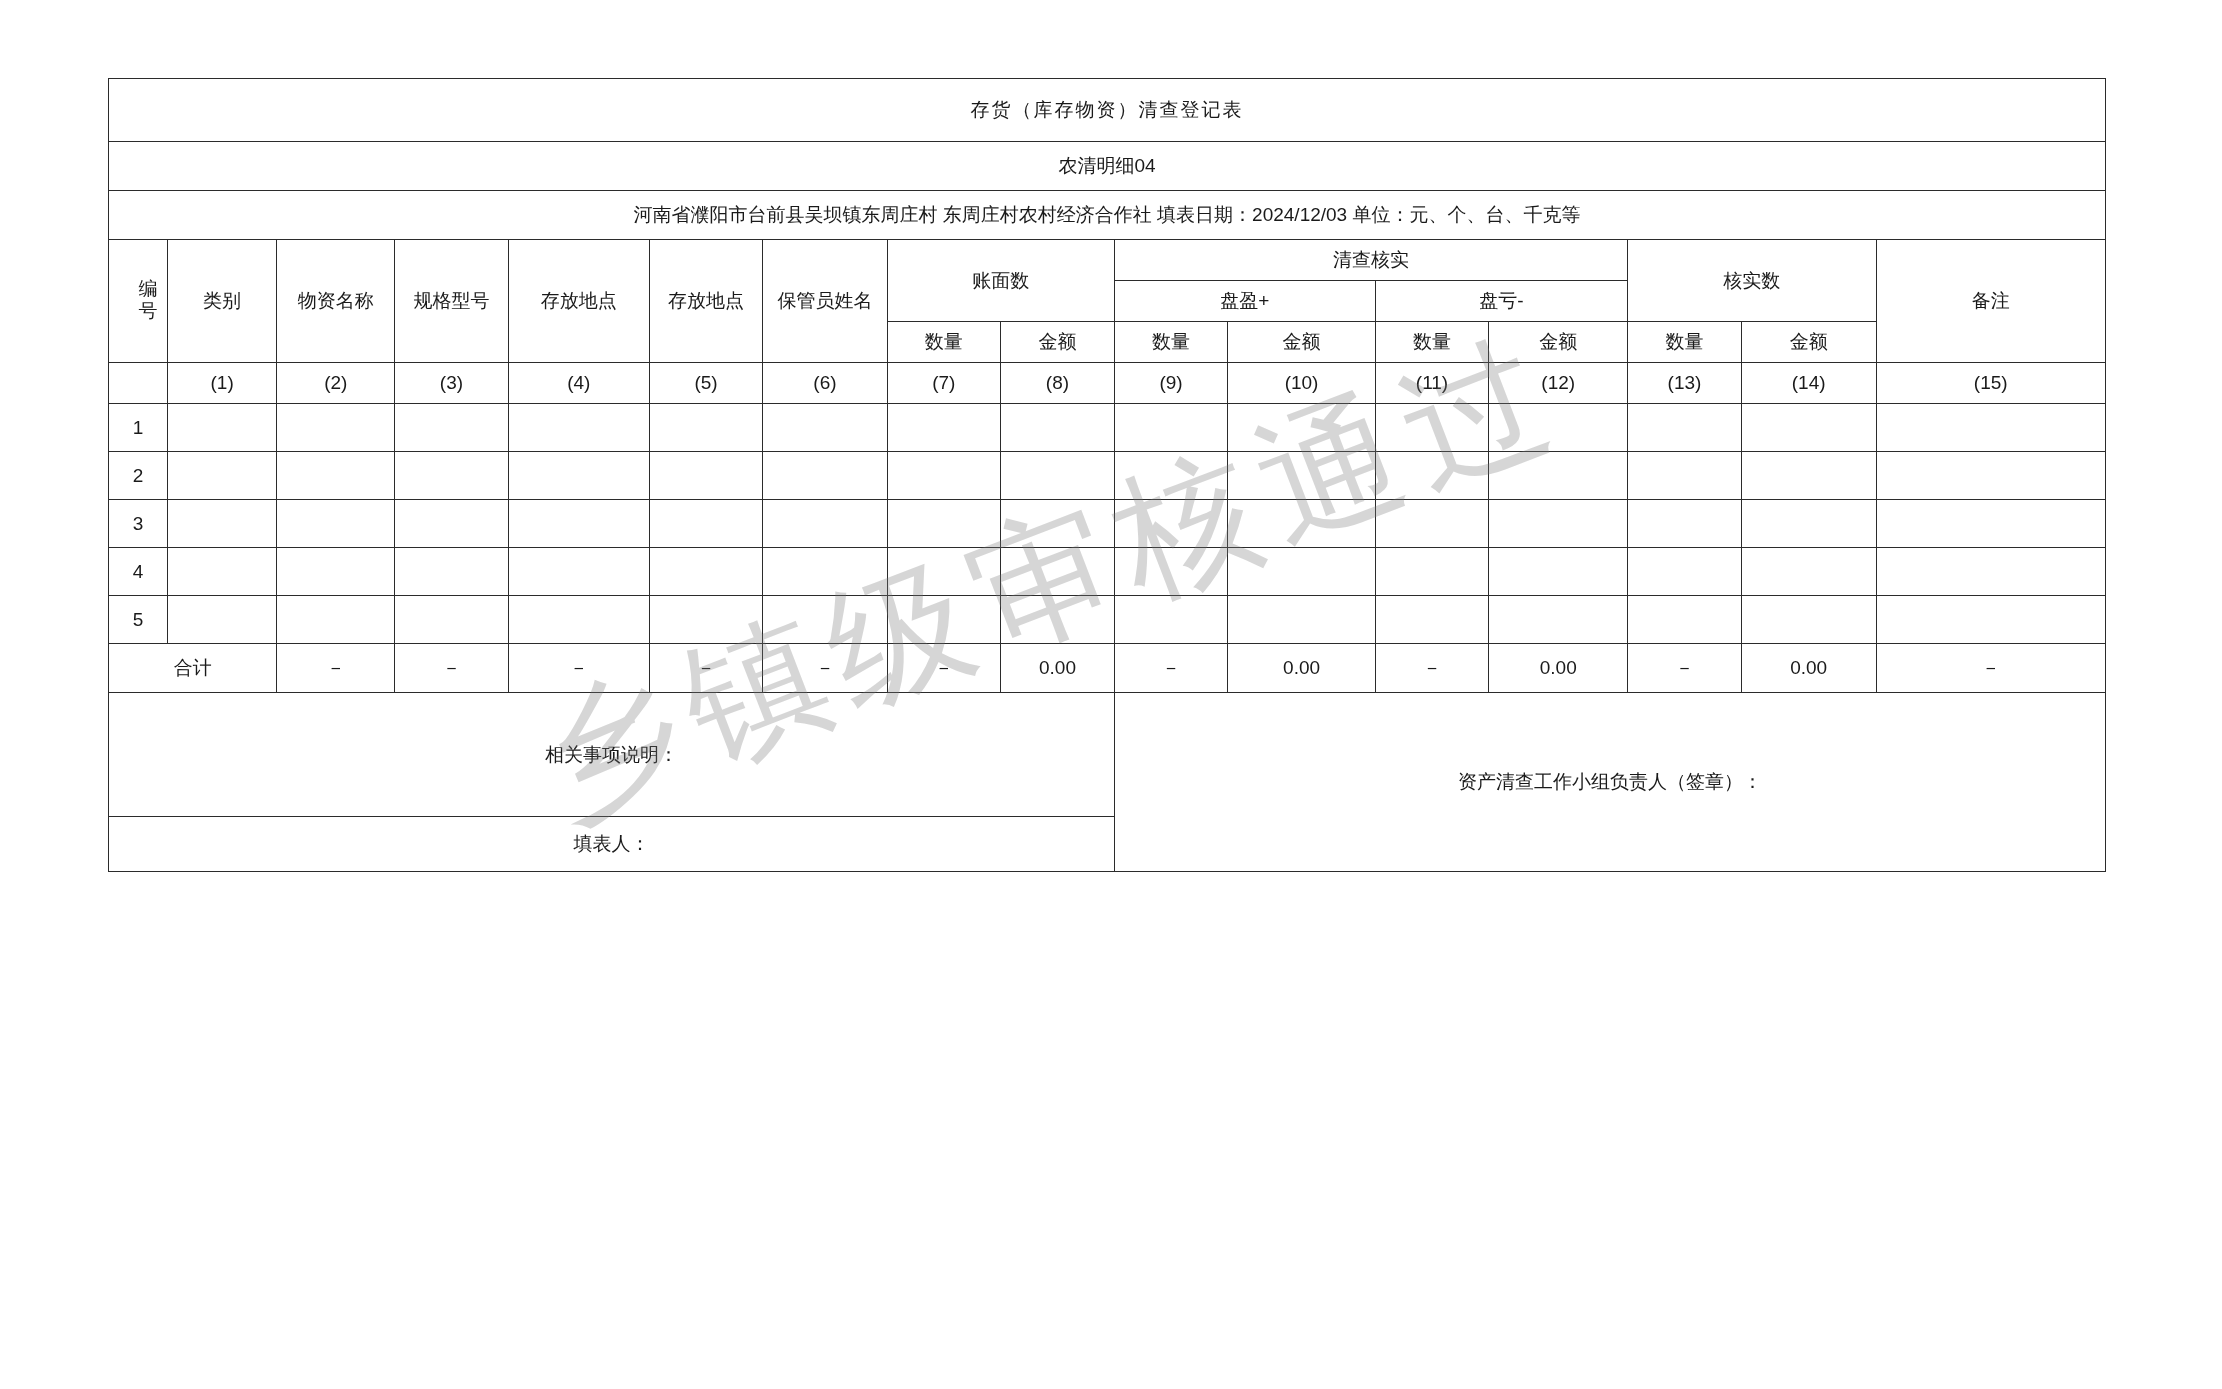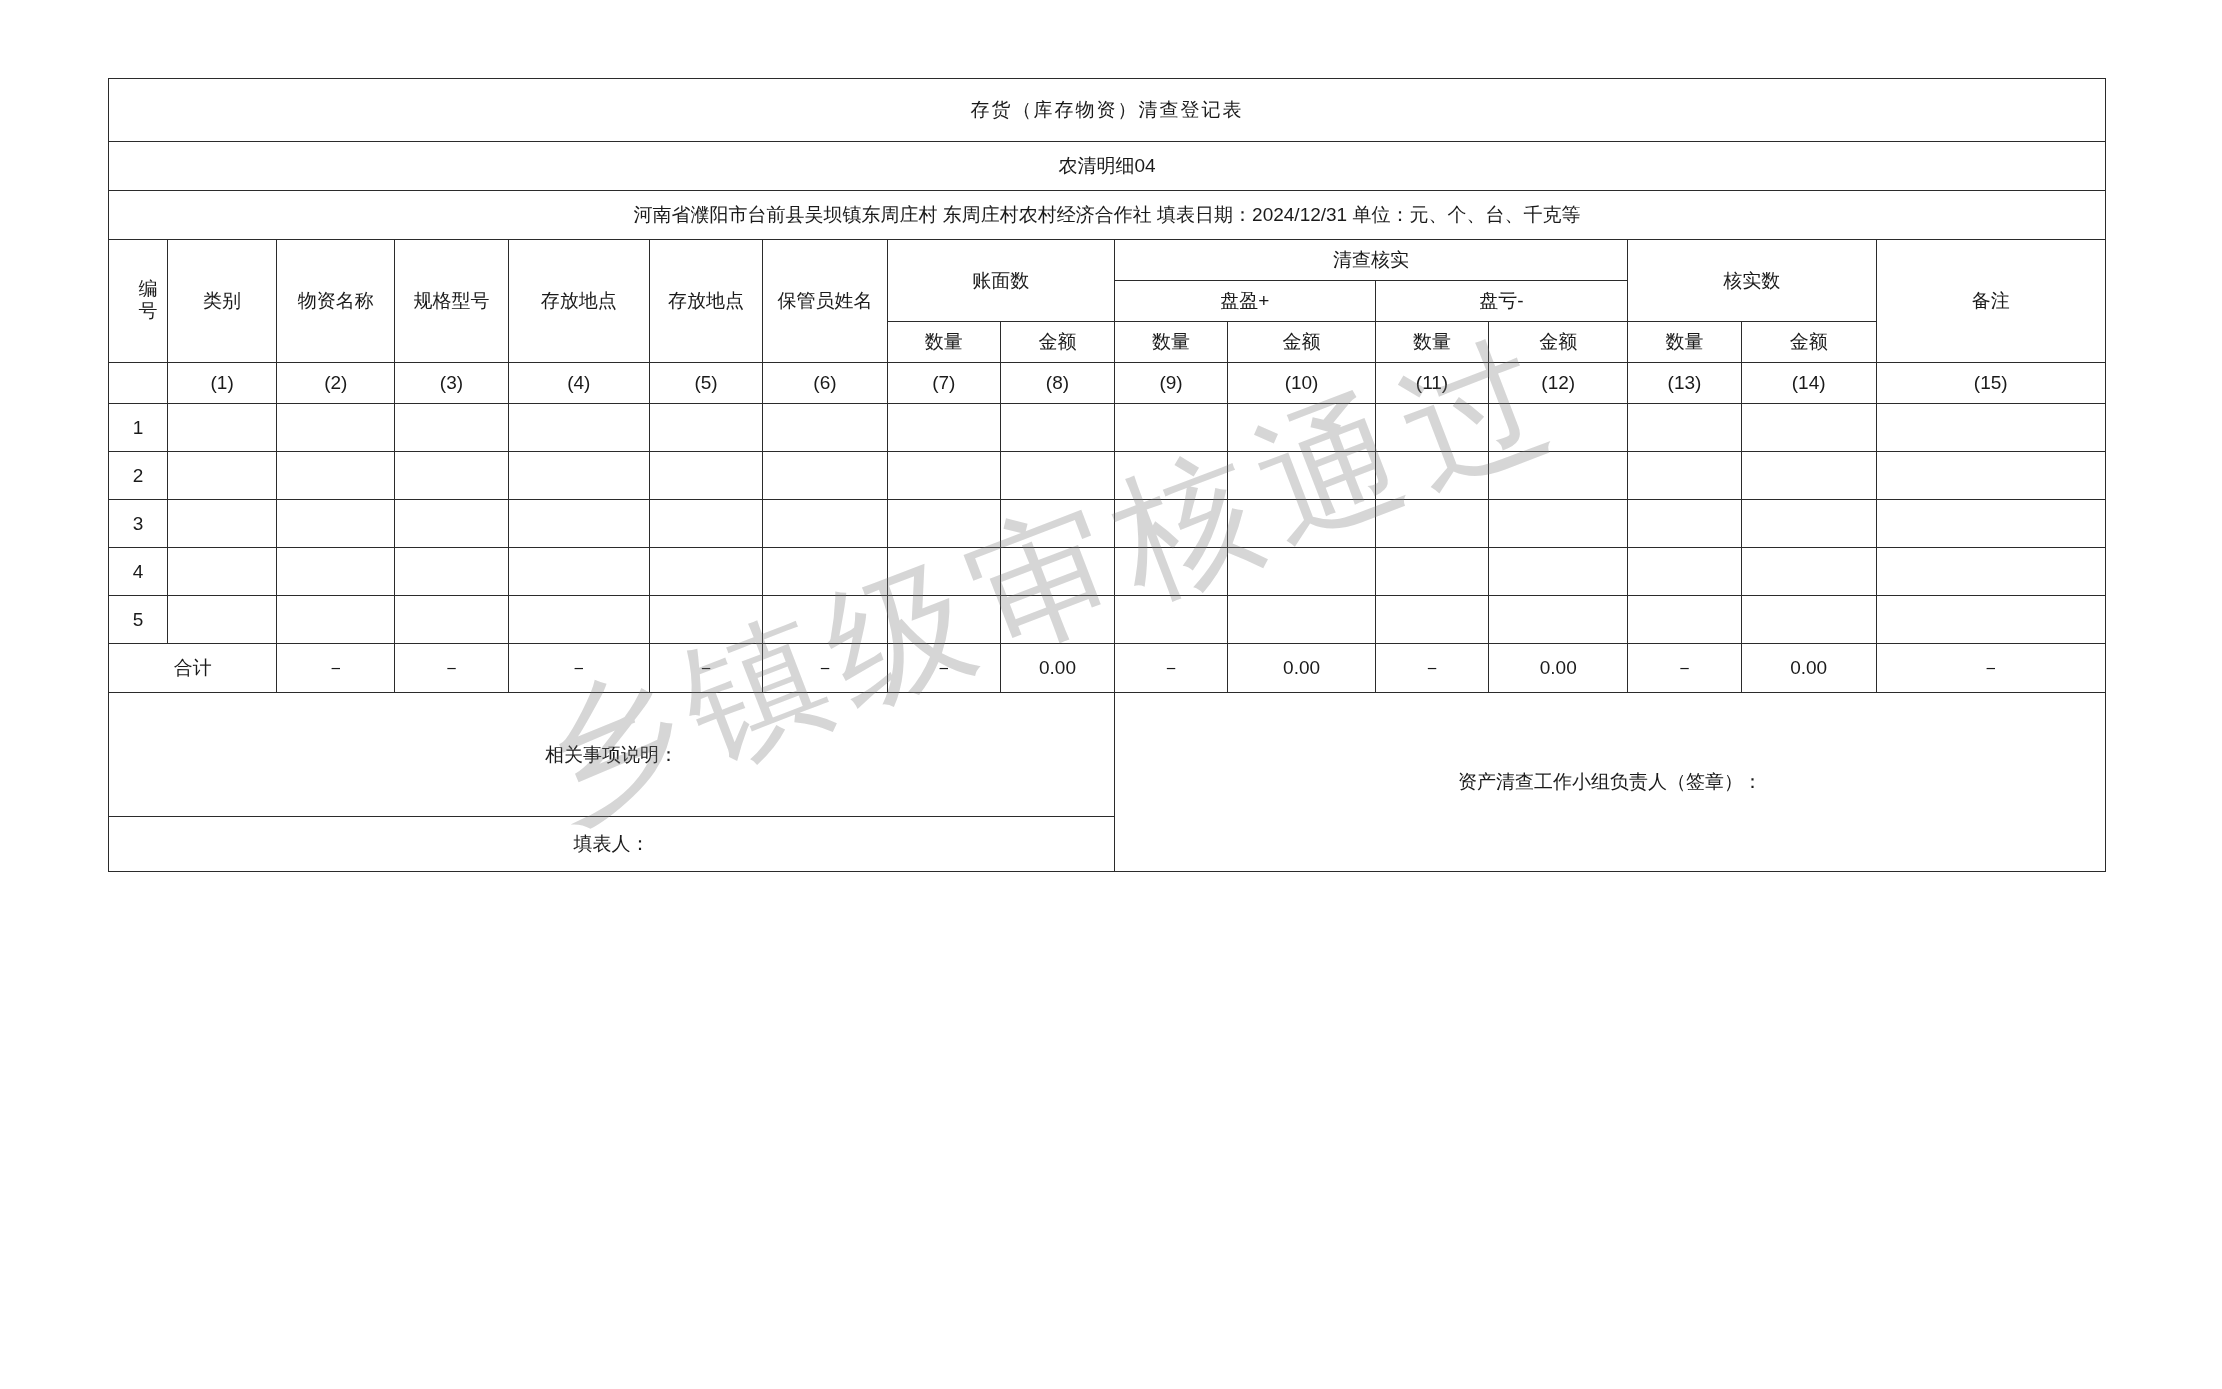--- a/index.html
+++ b/index.html
@@ -170,21 +170,21 @@
     <tbody>
         <tr>
       <td class="title-cell" colspan="16">存货（库存物资）清查登记表</td>
     </tr>
 
     <tr>
       <td class="code-cell" colspan="16">农清明细04</td>
     </tr>
 
     <tr>
-      <td class="meta-cell" colspan="16">河南省濮阳市台前县吴坝镇东周庄村  东周庄村农村经济合作社  填表日期：2024/12/31  单位：元、个、台、千克等</td>
+      <td class="meta-cell" colspan="16">河南省濮阳市台前县吴坝镇东周庄村  东周庄村农村经济合作社  填表日期：2024/12/03  单位：元、个、台、千克等</td>
     </tr>
 
     <tr>
       <td class="hdr hdr-vertical" rowspan="3">
         <span style="display:inline-block;width:1em;word-break:break-all;line-height:1.15;margin-left:20px;">编号</span>
       </td>
       <td class="hdr" rowspan="3">类别</td>
       <td class="hdr" rowspan="3">物资名称</td>
       <td class="hdr" rowspan="3">规格型号</td>
       <td class="hdr" rowspan="3">存放地点</td>

